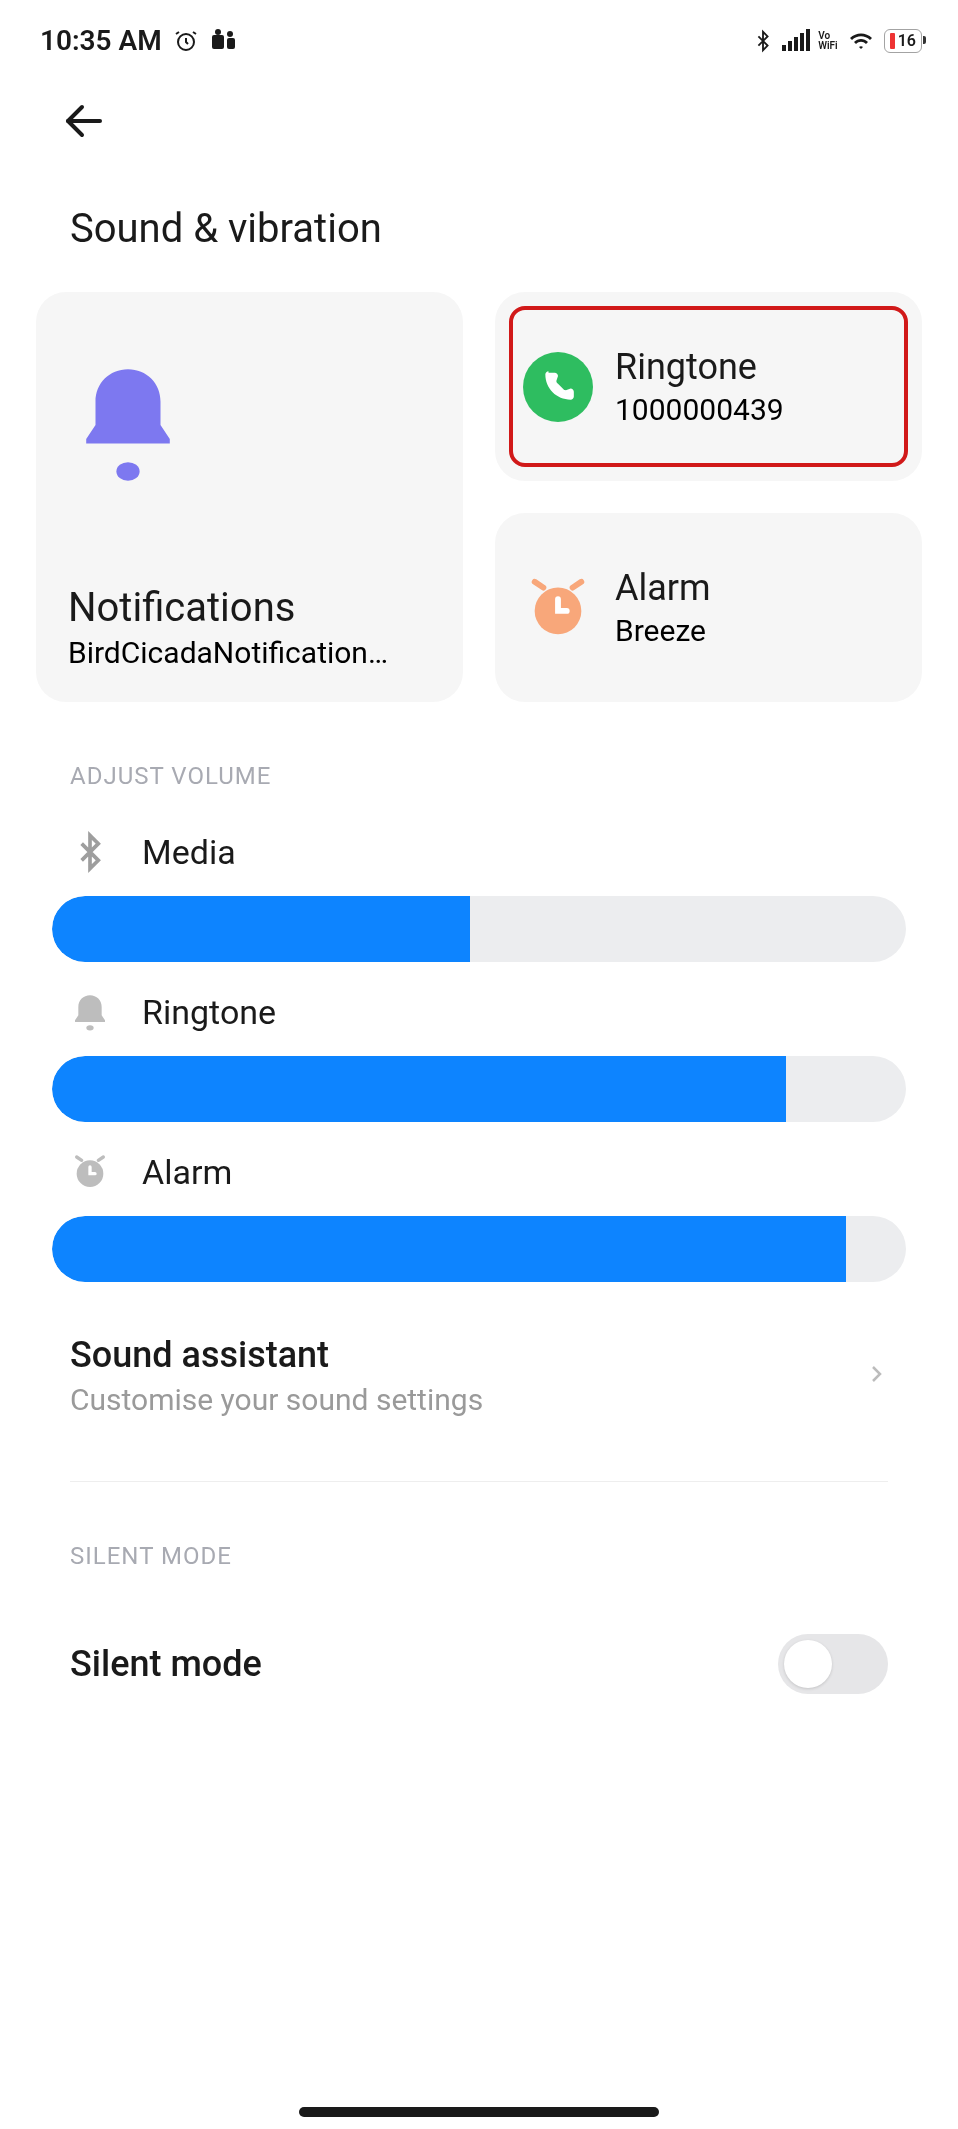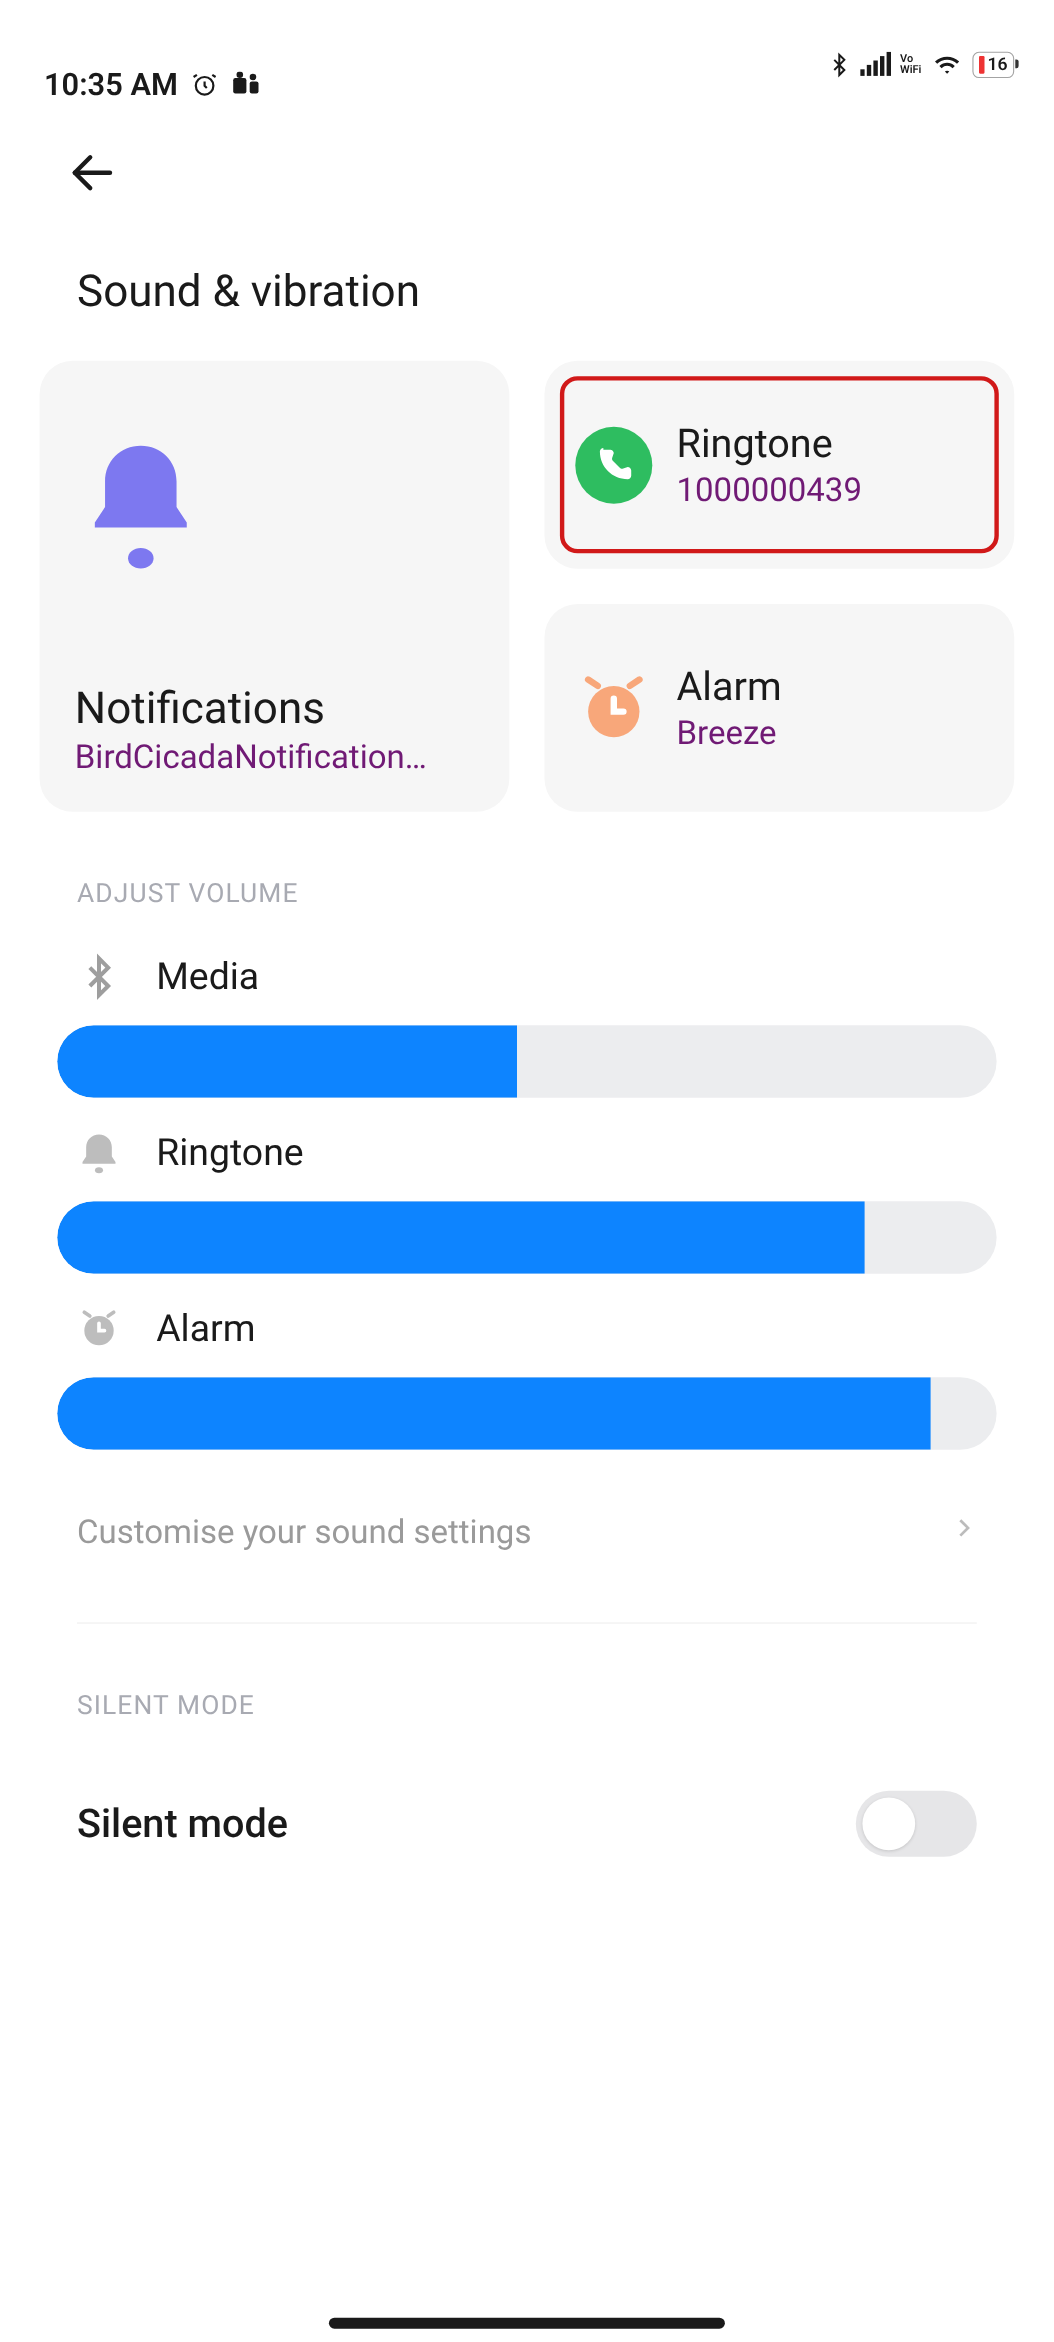--- a/index.html
+++ b/index.html
@@ -24,21 +24,20 @@
       align-items: center;
       padding: 24px 36px 10px 40px;
       font-weight: 600;
       color: #1a1a1a;
     }
     .status-left {
       display: flex;
       align-items: center;
       gap: 12px;
       font-size: 28px;
-      margin-top: 36px;
     }
     .status-right {
       display: flex;
       align-items: center;
       gap: 8px;
       font-size: 18px;
     }
     .battery-box {
       display: inline-flex;
       align-items: center;
@@ -136,21 +135,21 @@
       flex-shrink: 0;
     }
     .card-small .text-block { display: flex; flex-direction: column; }
     .card-label {
       font-size: 36px;
       color: #1a1a1a;
       font-weight: 400;
     }
     .card-sub {
       font-size: 30px;
-      color: #701a75;
+      color: #000000;
       margin-top: 4px;
       white-space: nowrap;
       overflow: hidden;
       text-overflow: ellipsis;
     }
     .card.tall .card-label { font-size: 40px; }
     .card.tall .card-sub { max-width: 360px; }
 
     
     .section-header {
@@ -399,20 +398,21 @@
       <span class="vol-label">Alarm</span>
     </div>
     <div class="slider-track">
       <div class="slider-fill" style="width:93%"></div>
     </div>
   </div>
 </div>
 
 <div class="settings-row">
   <div>
+    <div class="settings-title">Sound assistant</div>
     <div class="settings-sub">Customise your sound settings</div>
   </div>
   <span>
     <svg class="chevron" viewBox="0 0 24 24" fill="none" stroke="currentColor" stroke-width="2.5">
         <polyline points="9 5 16 12 9 19"></polyline>
       </svg>
   </span>
 </div>
 
 <div class="divider"></div>

